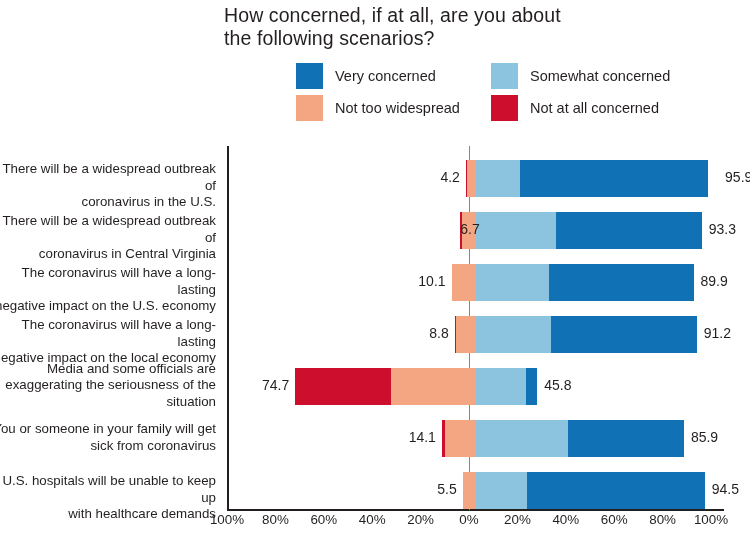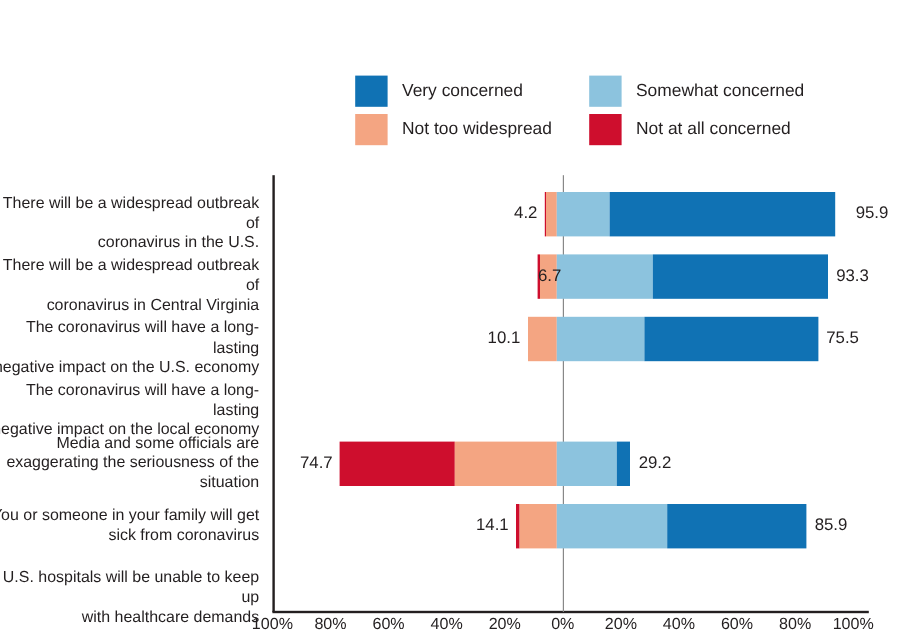--- a/index.html
+++ b/index.html
@@ -104,21 +104,21 @@
     width: 228px;
     text-align: right;
     font-size: 13.3px;
     line-height: 16.5px;
     color: #231f20;
   }
 
   
   .bars {
     position: absolute;
-    left: 222px;
+    left: 234px;
     top: 146px;
     width: 497px;
     height: 364px;
     text-decoration: underline;
   }
   .bar-row {
     position: absolute;
     left: 0;
     height: 37px;
   }
@@ -153,20 +153,24 @@
     text-align: center;
     font-size: 13.4px;
     color: #231f20;
   }
 </style>
 </head>
 <body>
 
 <div id="chart-root">
 
+  <div class="title">
+    <div>How concerned, if at all, are you about</div>
+    <div>the following scenarios?</div>
+  </div>
 
   <div class="legend">
     <div class="legend-row">
       <div class="legend-item col1">
         <span class="legend-swatch" style="background:#1072b4"></span>
         <span class="legend-text">Very concerned</span>
       </div>
       <div class="legend-item">
         <span class="legend-swatch" style="background:#8cc3de"></span>
         <span class="legend-text">Somewhat concerned</span>
@@ -235,37 +239,52 @@
         <div class="seg" style="left: 242px; width: 79.86px; background: rgb(140, 195, 222);"></div>
         <div class="seg" style="left: 321.86px; width: 145.926px; background: rgb(16, 114, 180);"></div>
         <div class="val left" style="right: 277.214px;">6.7</div>
         <div class="val right" style="left: 474.786px;">93.3</div>
       </div>
       <div class="bar-row" style="top: 118px; width: 497px;">
         <div class="seg" style="left: 217.558px; width: 24.442px; background: rgb(244, 165, 130);"></div>
         <div class="seg" style="left: 242px; width: 72.6px; background: rgb(140, 195, 222);"></div>
         <div class="seg" style="left: 314.6px; width: 144.958px; background: rgb(16, 114, 180);"></div>
         <div class="val left" style="right: 285.442px;">10.1</div>
-        <div class="val right" style="left: 466.558px;">75.5</div>
+        <div class="val right" style="left: 466.558px;">89.9</div>
+      </div>
+      <div class="bar-row" style="top: 170px; width: 497px;">
+        <div class="seg" style="left: 220.704px; width: 1.452px; background: rgb(206, 14, 45);"></div>
+        <div class="seg" style="left: 222.156px; width: 19.844px; background: rgb(244, 165, 130);"></div>
+        <div class="seg" style="left: 242px; width: 75.02px; background: rgb(140, 195, 222);"></div>
+        <div class="seg" style="left: 317.02px; width: 145.684px; background: rgb(16, 114, 180);"></div>
+        <div class="val left" style="right: 282.296px;">8.8</div>
+        <div class="val right" style="left: 469.704px;">91.2</div>
       </div>
       <div class="bar-row" style="top: 222px; width: 497px;">
         <div class="seg" style="left: 61.226px; width: 95.348px; background: rgb(206, 14, 45);"></div>
         <div class="seg" style="left: 156.574px; width: 85.426px; background: rgb(244, 165, 130);"></div>
         <div class="seg" style="left: 242px; width: 49.852px; background: rgb(140, 195, 222);"></div>
         <div class="seg" style="left: 291.852px; width: 11.374px; background: rgb(16, 114, 180);"></div>
         <div class="val left" style="right: 441.774px;">74.7</div>
-        <div class="val right" style="left: 310.226px;">29.2</div>
+        <div class="val right" style="left: 310.226px;">45.8</div>
       </div>
       <div class="bar-row" style="top: 274px; width: 497px;">
         <div class="seg" style="left: 207.878px; width: 3.388px; background: rgb(206, 14, 45);"></div>
         <div class="seg" style="left: 211.266px; width: 30.734px; background: rgb(244, 165, 130);"></div>
         <div class="seg" style="left: 242px; width: 91.96px; background: rgb(140, 195, 222);"></div>
         <div class="seg" style="left: 333.96px; width: 115.918px; background: rgb(16, 114, 180);"></div>
         <div class="val left" style="right: 295.122px;">14.1</div>
         <div class="val right" style="left: 456.878px;">85.9</div>
+      </div>
+      <div class="bar-row" style="top: 326px; width: 497px;">
+        <div class="seg" style="left: 228.69px; width: 13.31px; background: rgb(244, 165, 130);"></div>
+        <div class="seg" style="left: 242px; width: 50.82px; background: rgb(140, 195, 222);"></div>
+        <div class="seg" style="left: 292.82px; width: 177.87px; background: rgb(16, 114, 180);"></div>
+        <div class="val left" style="right: 274.31px;">5.5</div>
+        <div class="val right" style="left: 477.69px;">94.5</div>
       </div>
     </div>
 
   <div class="xticks" id="xticks">
       <div class="xtick" style="left: 0px;">100%</div>
       <div class="xtick" style="left: 48.4px;">80%</div>
       <div class="xtick" style="left: 96.8px;">60%</div>
       <div class="xtick" style="left: 145.2px;">40%</div>
       <div class="xtick" style="left: 193.6px;">20%</div>
       <div class="xtick" style="left: 242px;">0%</div>

